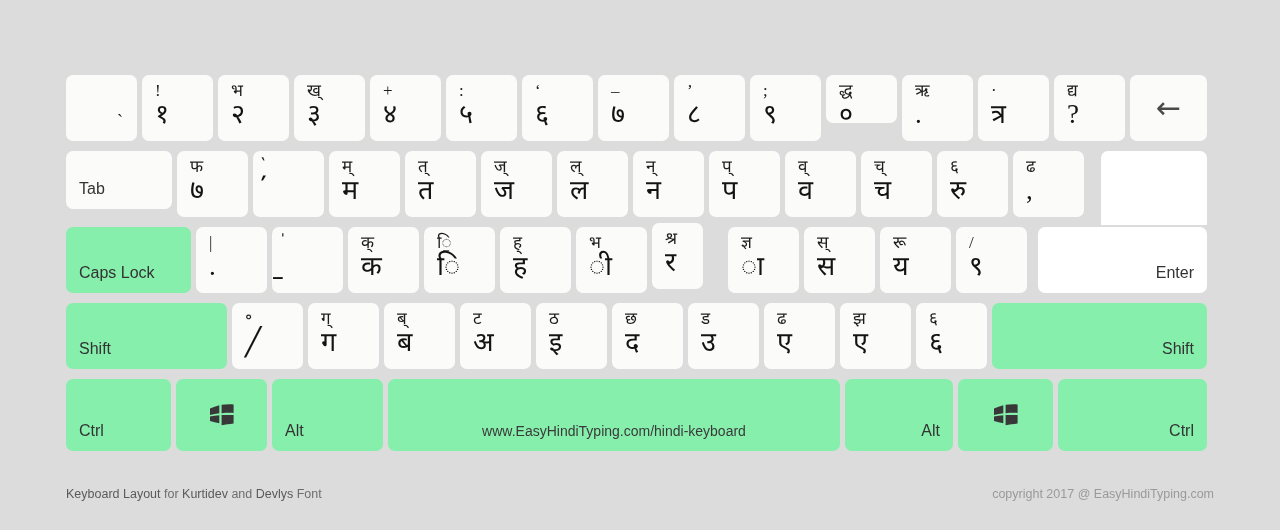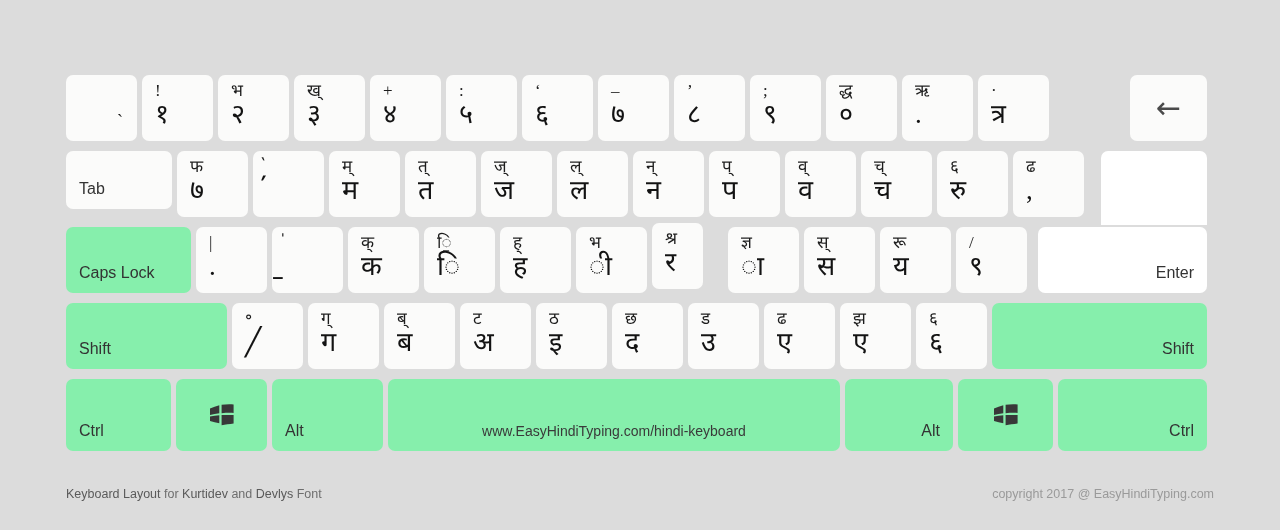--- a/index.html
+++ b/index.html
@@ -179,31 +179,35 @@
       <span class="k-main">७</span>
     </div>
     <div class="key" style="left: 674px; top: 75px; width: 71px; height: 66px;">
       <span class="k-top">’</span>
       <span class="k-main">८</span>
     </div>
     <div class="key" style="left: 750px; top: 75px; width: 71px; height: 66px;">
       <span class="k-top">;</span>
       <span class="k-main">९</span>
     </div>
-    <div class="key" style="left: 826px; top: 75px; width: 71px; height: 66px;">
+    <div class="key" style="left: 826px; top: 75px; width: 71px; height: 48px;">
       <span class="k-top">द्ध</span>
       <span class="k-main">०</span>
     </div>
     <div class="key" style="left: 902px; top: 75px; width: 71px; height: 66px;">
       <span class="k-top">ऋ</span>
       <span class="k-main">.</span>
     </div>
     <div class="key" style="left: 978px; top: 75px; width: 71px; height: 66px;">
       <span class="k-top">·</span>
       <span class="k-main">त्र</span>
+    </div>
+    <div class="key" style="left: 1054px; top: 75px; width: 71px; height: 66px;">
+      <span class="k-top">द्य</span>
+      <span class="k-main">?</span>
     </div>
     <div class="key" style="left: 1130px; top: 75px; width: 77px; height: 66px;">
       <span class="arrow-left">←</span>
     </div>
     <div class="key" style="left: 66px; top: 151px; width: 106px; height: 58px;">
       <span class="mod-label mod-bl">Tab</span>
     </div>
     <div class="key" style="left: 177px; top: 151px; width: 71px; height: 66px;">
       <span class="k-top">फ</span>
       <span class="k-main">७</span>

